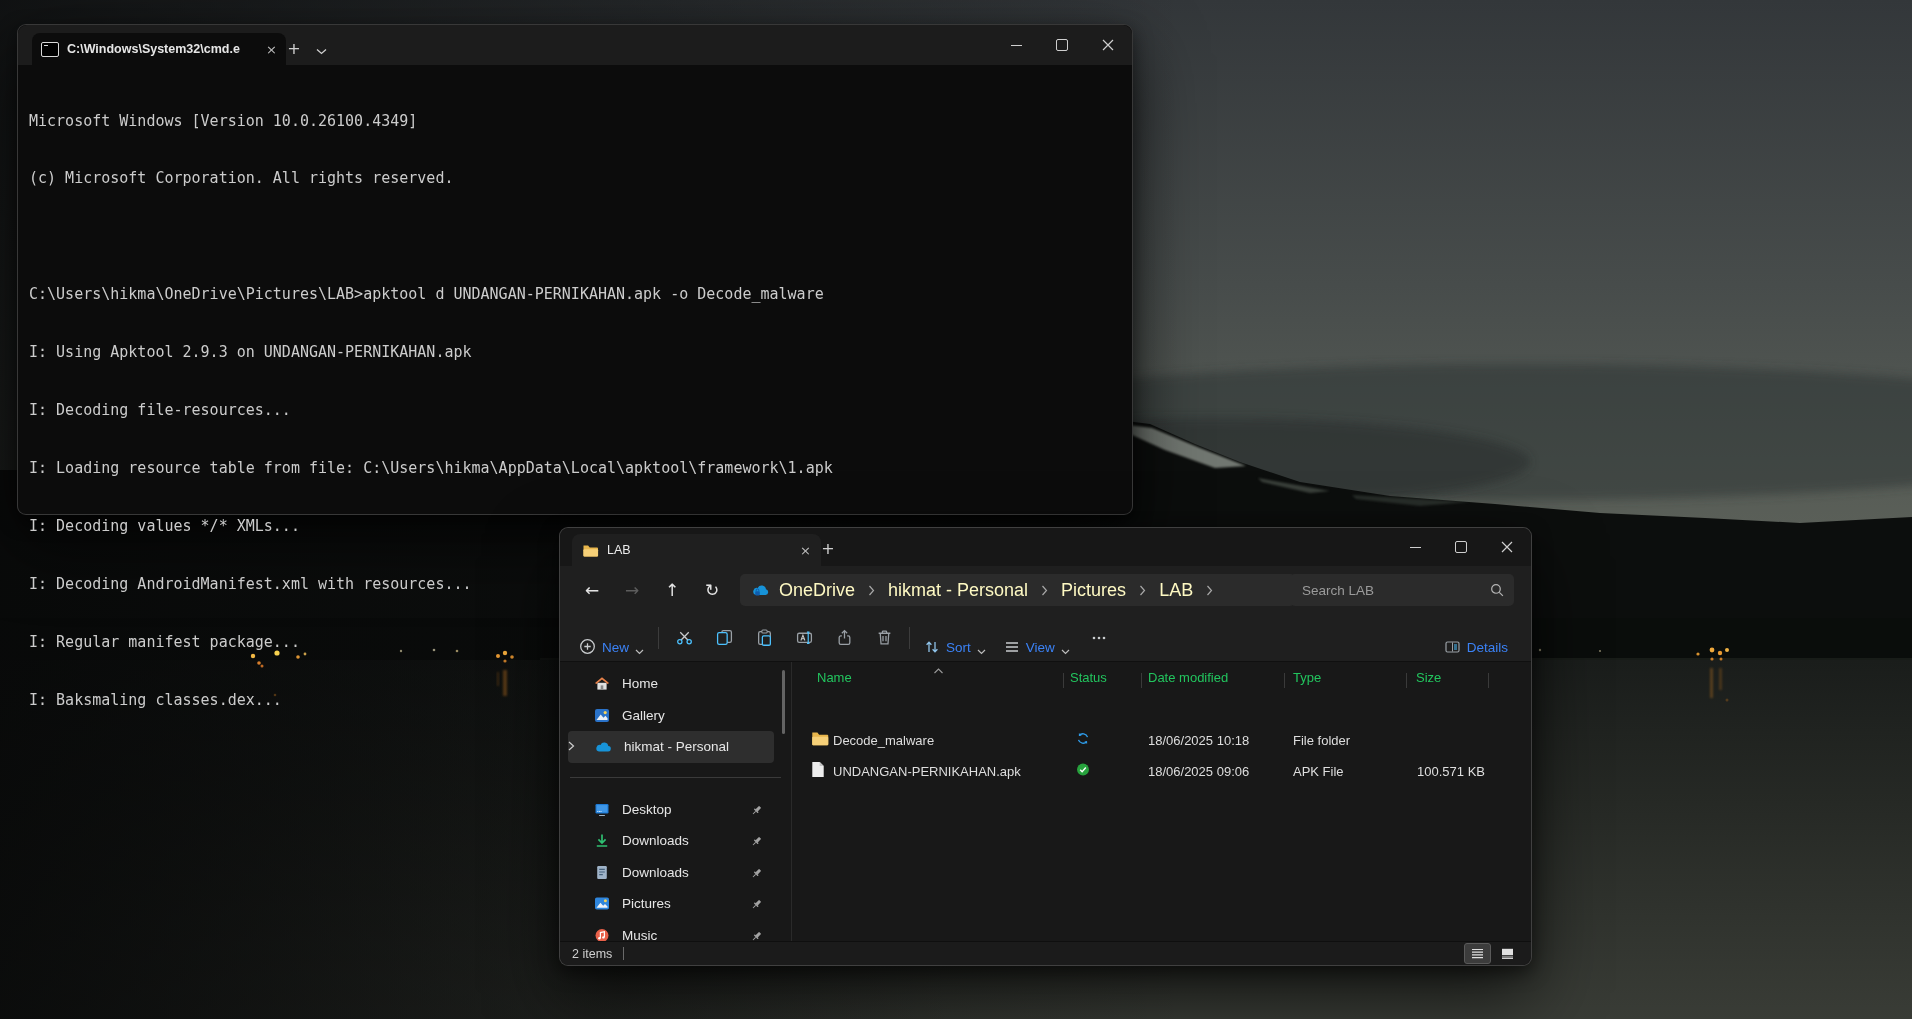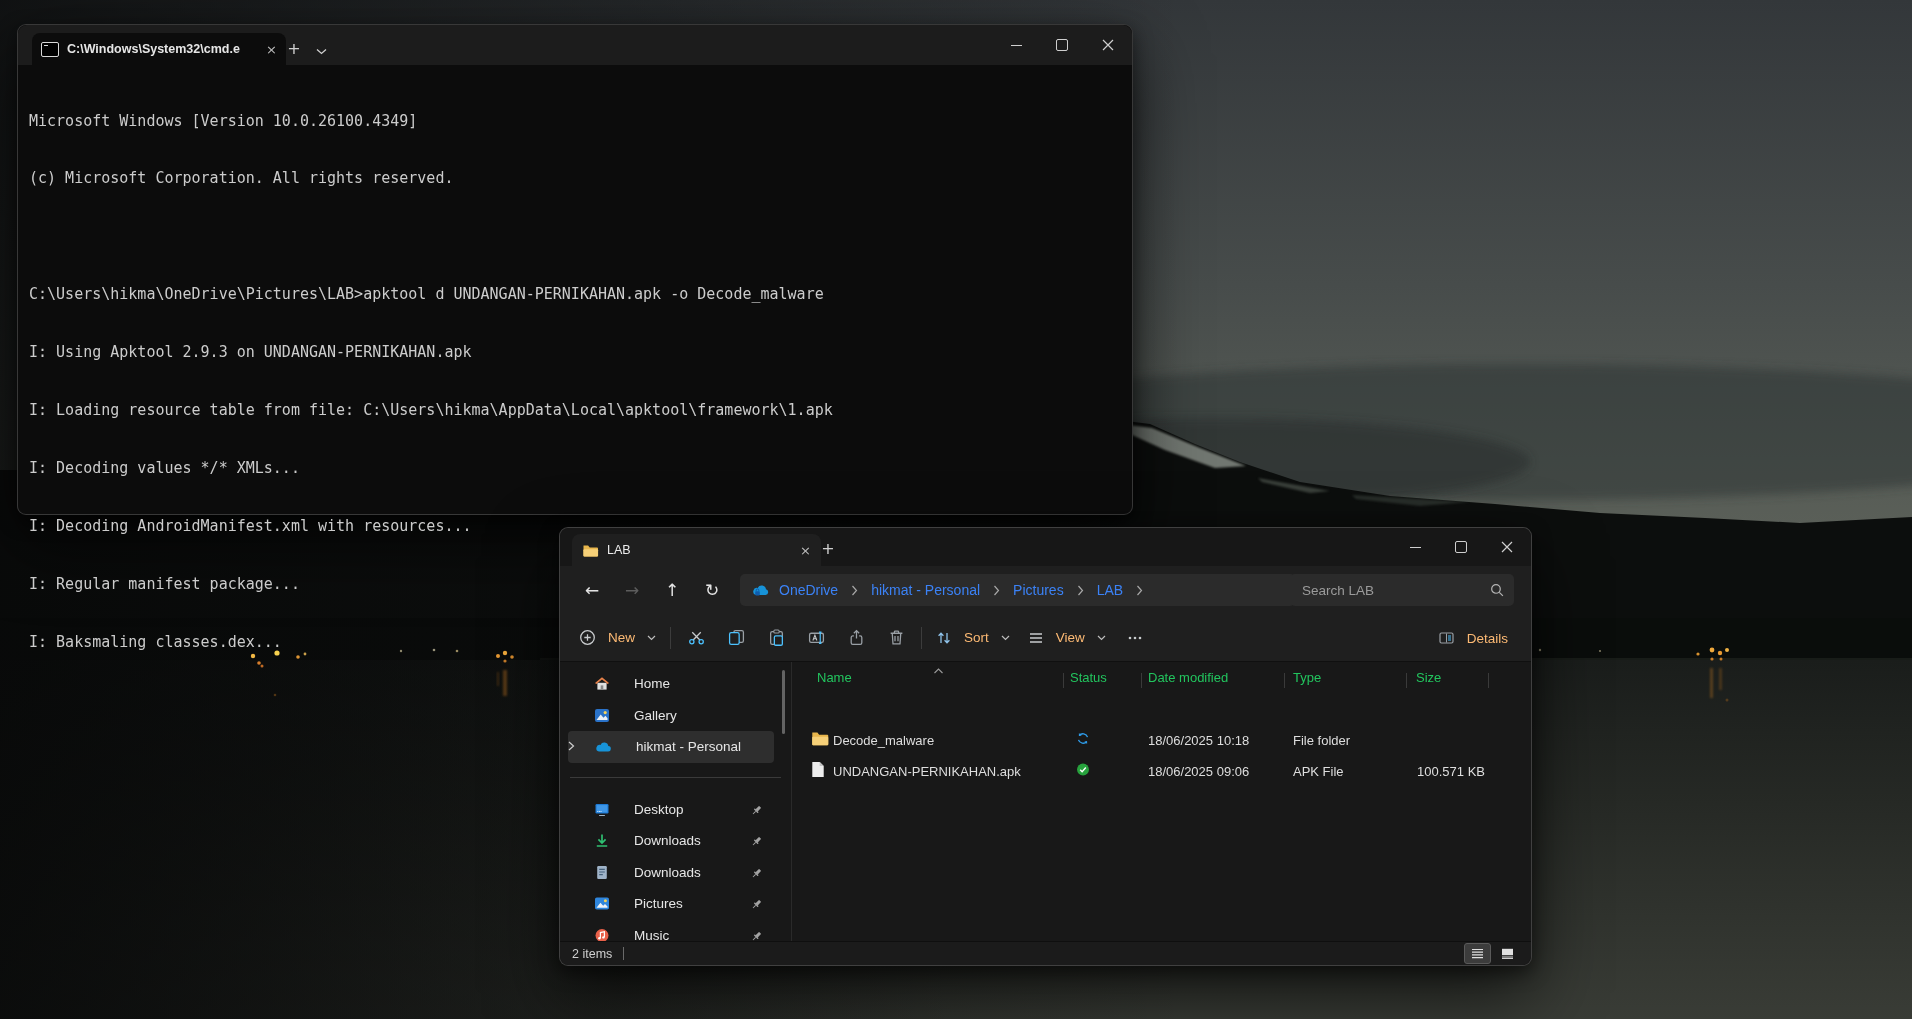--- a/index.html
+++ b/index.html
@@ -33,35 +33,35 @@
   #exp .tabbar{position:relative;height:38px;background:#171717;border-radius:9px 9px 0 0;}
   #exp .tab{position:absolute;left:12px;top:6px;width:229px;height:32px;background:#1f1f1f;border-radius:8px 8px 0 0;display:flex;align-items:center;padding:0 10px;gap:8px;}
   #exp .tab-title{flex:1;font-size:12.5px;color:#ececec;}
   #exp .newtab{left:254px;top:7px;}
   #exp .wc-group{height:38px;}
 
   .addr{position:absolute;left:0;top:38px;width:100%;height:48px;background:#1f1f1f;display:flex;align-items:center;}
   .navbtn{width:40px;height:34px;display:flex;align-items:center;justify-content:center;font-family:"DejaVu Sans",sans-serif;font-size:17px;color:#e3e3e3;}
   .navbtn.dis{color:#5d5d5d;}
   .crumbbar{margin-left:8px;width:535px;height:32px;background:#2b2b2b;border-radius:5px;display:flex;align-items:center;padding:0 10px;gap:2px;}
-  .crumb{font-size:14px;color:#3b82f6;padding:3px 7px;white-space:nowrap;}
+  .crumb{font-size:18px;color:#fef9c3;padding:3px 7px;white-space:nowrap;}
   .crumb-sep{display:flex;padding:0 4px;}
   .searchbar{position:absolute;right:17px;top:8px;width:204px;height:32px;background:#2b2b2b;border-radius:5px;display:flex;align-items:center;padding:0 10px;}
   .searchbar input{flex:1;background:transparent;border:none;outline:none;color:#dadada;font-size:13.5px;font-family:"Liberation Sans",sans-serif;}
   .searchbar input::placeholder{color:#9b9b9b;opacity:1;}
 
   .cmdbar{position:absolute;left:0;top:86px;width:100%;height:48px;background:#1f1f1f;border-bottom:1px solid #101010;border-radius:0;display:flex;align-items:center;padding-left:10px;box-sizing:border-box;}
-  .tbtn{height:34px;display:flex;align-items:center;justify-content:center;gap:12px;padding:0 9px;color:#fdba74;font-size:13.5px;}
+  .tbtn{height:34px;display:flex;align-items:flex-end;justify-content:center;gap:6px;padding:0 9px;color:#3b82f6;font-size:13.5px;}
   .tico{width:40px;height:34px;display:flex;align-items:center;justify-content:center;}
   .tsep{width:1px;height:22px;background:#3c3c3c;margin:0 5px;}
   .details-btn{position:absolute;right:14px;top:7px;}
 
   .content{position:absolute;left:0;top:134px;width:100%;height:279px;background:#181818;display:flex;overflow:hidden;}
   .sidebar{position:relative;width:231px;box-sizing:border-box;padding-top:6px;flex:none;}
-  .side-item{position:relative;height:31.5px;display:flex;align-items:center;padding-left:34px;gap:24px;}
+  .side-item{position:relative;height:31.5px;display:flex;align-items:center;padding-left:34px;gap:12px;}
   .side-item .si-label{font-size:13.5px;color:#e6e6e6;white-space:nowrap;}
   .side-item.sel{background:#2e2e2e;border-radius:4px;margin:0 17px 0 8px;padding-left:26px;}
   .expander{position:absolute;left:-4px;top:8px;}
   .side-sep{margin:14px 10px 16px 10px;border-top:1px solid #3a3a3a;}
   .pin{position:absolute;right:28px;top:9px;}
   .side-scroll{position:absolute;right:6px;top:8px;width:3.5px;height:64px;background:#636363;border-radius:2px;}
 
   .main{position:relative;flex:1;border-left:1px solid #2a2a2a;}
   .hcell{position:absolute;top:8px;font-size:13px;color:#22c55e;white-space:nowrap;}
   .hsep{position:absolute;top:11px;width:1px;height:15px;background:#3a3a3a;}
@@ -187,20 +187,21 @@
             </svg>
         </div>
       </div>
     </div>
     <div class="screen">
       <div class="tline">Microsoft Windows [Version 10.0.26100.4349]</div>
       <div class="tline">(c) Microsoft Corporation. All rights reserved.</div>
       <div class="tline"></div>
       <div class="tline">C:\Users\hikma\OneDrive\Pictures\LAB&gt;apktool d UNDANGAN-PERNIKAHAN.apk -o Decode_malware</div>
       <div class="tline">I: Using Apktool 2.9.3 on UNDANGAN-PERNIKAHAN.apk</div>
+      <div class="tline">I: Decoding file-resources...</div>
       <div class="tline">I: Loading resource table from file: C:\Users\hikma\AppData\Local\apktool\framework\1.apk</div>
       <div class="tline">I: Decoding values */* XMLs...</div>
       <div class="tline">I: Decoding AndroidManifest.xml with resources...</div>
       <div class="tline">I: Regular manifest package...</div>
       <div class="tline">I: Baksmaling classes.dex...</div>
     </div>
   </section>
 
   <section class="win" id="exp">
     <div class="tabbar">

